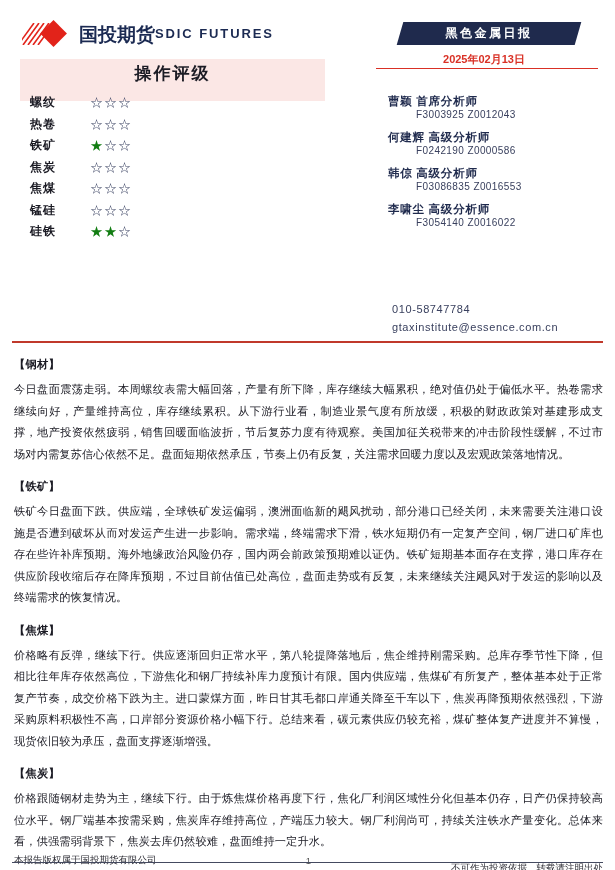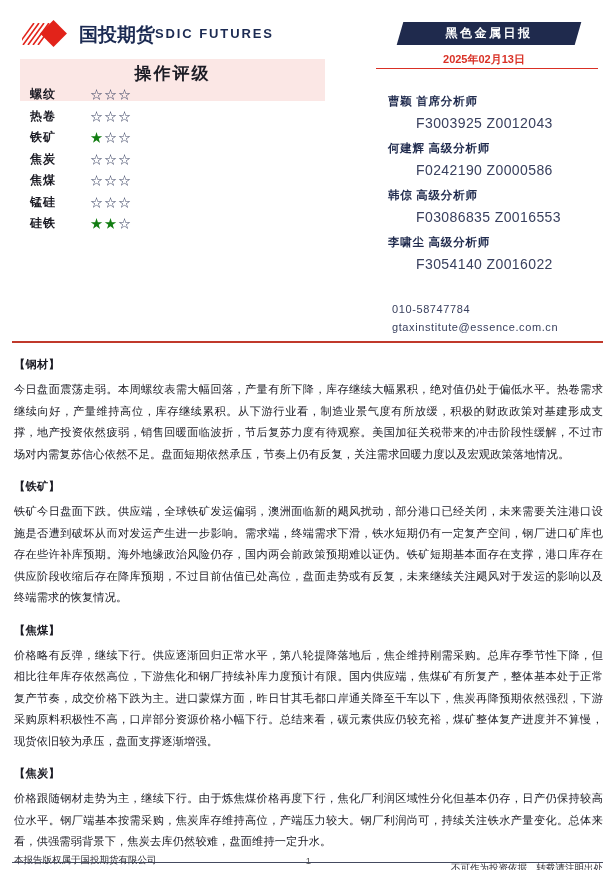--- a/index.html
+++ b/index.html
@@ -94,21 +94,21 @@
     font-size: 17px;
     font-weight: bold;
     text-align: center;
     line-height: 30px;
     color: #1b1b24;
     letter-spacing: 2px;
   }
   .rating-list {
     position: absolute;
     left: 20px;
-    top: 84px;
+    top: 92px;
     width: 305px;
   }
   .rating-row {
     display: flex;
     align-items: center;
     height: 21.5px;
   }
   .rating-name {
     width: 70px;
     padding-left: 10px;
@@ -177,24 +177,23 @@
   }
   .analyst-name {
     font-size: 11.5px;
     font-weight: bold;
     color: #1f2a4d;
     letter-spacing: 0.8px;
     margin-top: 10px;
   }
   .analyst-code {
     font-family: "Liberation Sans", "DejaVu Sans", sans-serif;
-    font-size: 14px;
+    font-size: 10px;
     color: #39405e;
     letter-spacing: 0.4px;
-    margin-top: 6px;
     padding-left: 28px;
   }
   .contact {
     position: absolute;
     left: 392px;
     top: 303px;
     width: 220px;
   }
   .contact-line {
     font-family: "Liberation Sans", "DejaVu Sans", sans-serif;

